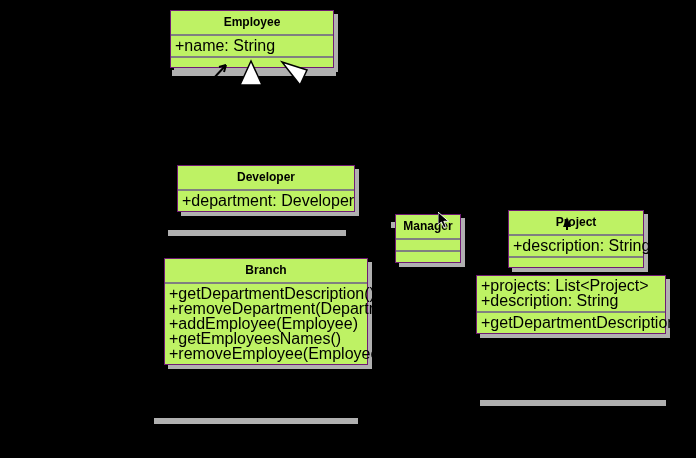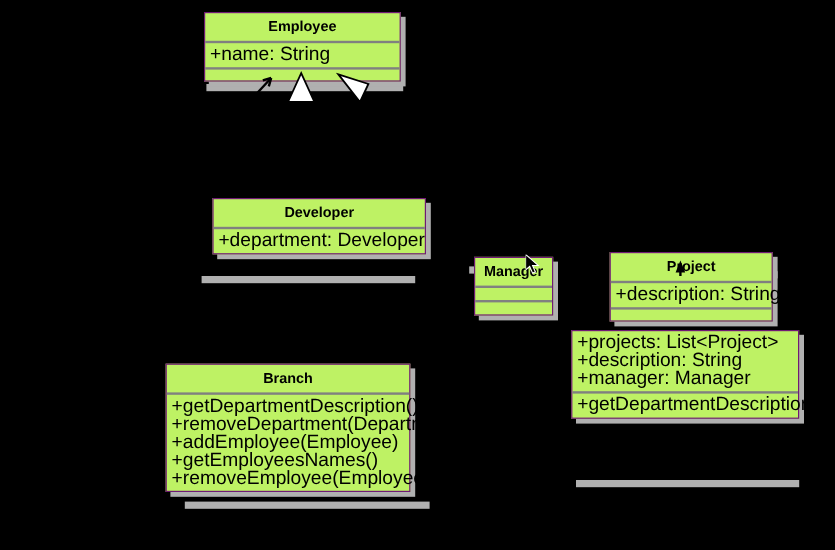--- a/index.html
+++ b/index.html
@@ -119,36 +119,35 @@
   </div>
 
   <div class="uml-class" style="left:508px; top:162px; width:136px;margin-top:48px;">
     <div class="uml-title">Project</div>
     <div class="uml-compartment">
       <div class="uml-line">+description: String</div>
     </div>
     <div class="uml-compartment empty"></div>
   </div>
 
-  <div class="uml-class" style="left:138px; top:258px; width:204px;margin-top:45px;">
+  <div class="uml-class" style="left:164px; top:258px; width:204px;">
     <div class="uml-title">Branch</div>
     <div class="uml-compartment">
       <div class="uml-line">+getDepartmentDescription()</div>
       <div class="uml-line">+removeDepartment(Department)</div>
       <div class="uml-line">+addEmployee(Employee)</div>
       <div class="uml-line">+getEmployeesNames()</div>
       <div class="uml-line">+removeEmployee(Employee)</div>
     </div>
   </div>
 
   <div class="uml-class" style="left:476px; top:275px; width:190px;">
     <div class="uml-compartment">
       <div class="uml-line">+projects: List&lt;Project&gt;</div>
       <div class="uml-line">+description: String</div>
-      <div class="uml-line">+manager: Manager</div>
     </div>
     <div class="uml-compartment">
       <div class="uml-line">+getDepartmentDescription()</div>
     </div>
   </div>
 
   <div class="conn" style="left:210px; top:60px;">
     <svg width="30" height="22" viewBox="0 0 30 22">
       <g>
         <path d="M3 19 L16 5" stroke="#000000" stroke-width="2" fill="none"></path>

